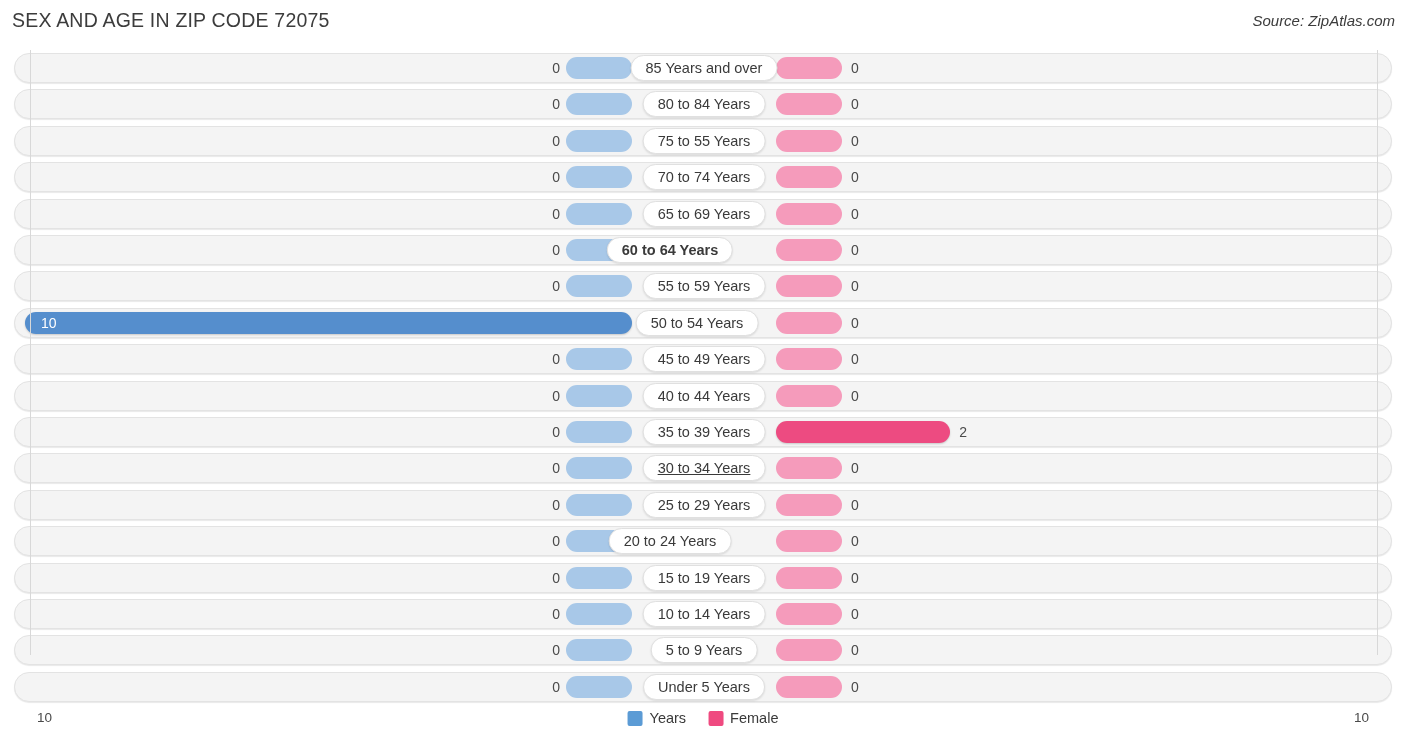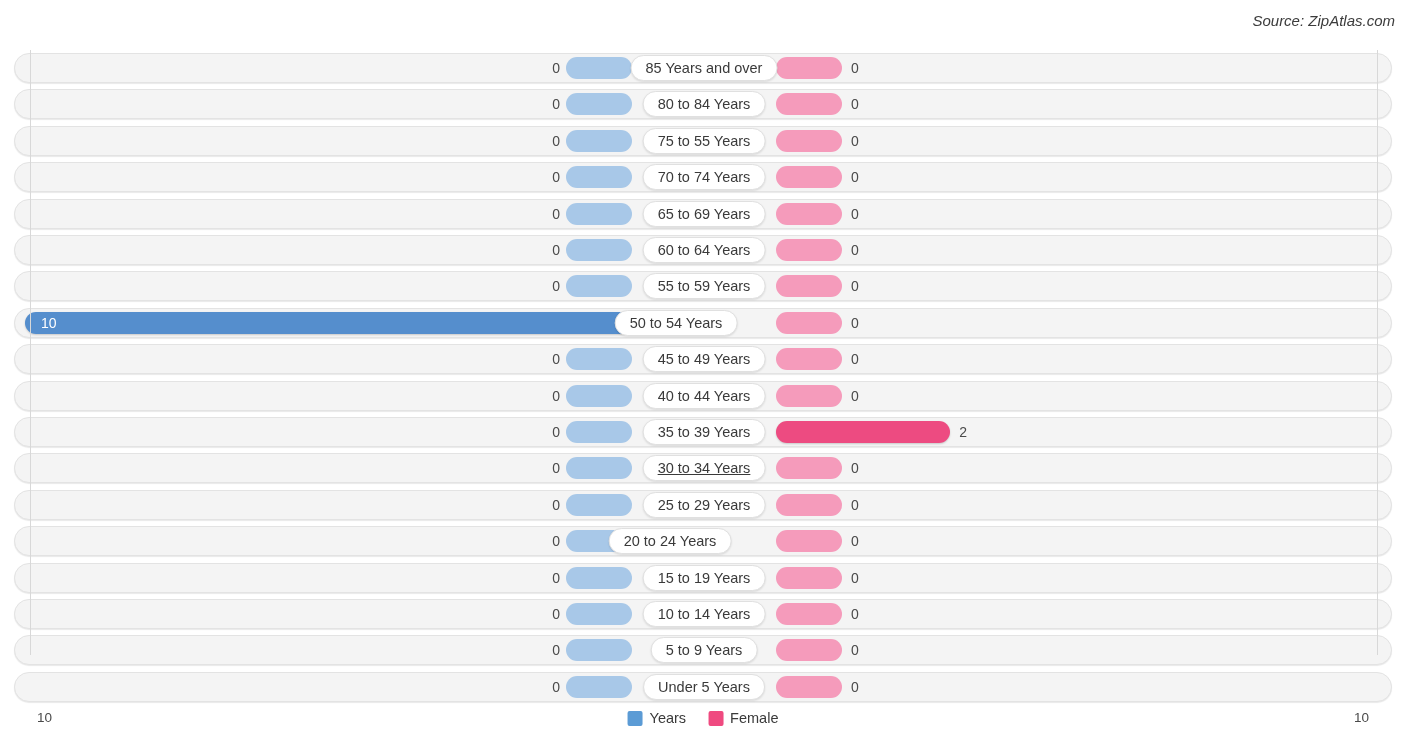--- a/index.html
+++ b/index.html
@@ -156,20 +156,21 @@
     width: 15px; height: 15px;
     border-radius: 2px;
     display: inline-block;
   }
 </style>
 </head>
 <body>
 
 <div id="page">
 
+  <div class="chart-title">SEX AND AGE IN ZIP CODE 72075</div>
 
   <div class="chart-source">Source: ZipAtlas.com</div>
 
   <div class="plot" id="plot">
     <div class="gridline left"></div>
     <div class="gridline right"></div>
 
   <div class="row" style="top: 3px;">
         <div class="row-inner">
           <div class="bar male" style="left: 551px; width: 66px;"></div>
@@ -214,39 +215,39 @@
           <div class="val female-val" style="left: 836px;">0</div>
           <div class="pill" style="left: 689px;">65 to 69 Years</div>
         </div>
       </div>
       <div class="row" style="top: 185px;">
         <div class="row-inner">
           <div class="bar male" style="left: 551px; width: 66px;"></div>
           <div class="bar female" style="left: 761px; width: 66px;"></div>
           <div class="val male-val" style="right: 833px; left: 521px; width: 24px;">0</div>
           <div class="val female-val" style="left: 836px;">0</div>
-          <div class="pill" style="left: 689px;">60 to 64 Years</div>
+          <div class="pill" style="left: 655px; font-weight: bold;">60 to 64 Years</div>
         </div>
       </div>
       <div class="row" style="top: 221.4px;">
         <div class="row-inner">
           <div class="bar male" style="left: 551px; width: 66px;"></div>
           <div class="bar female" style="left: 761px; width: 66px;"></div>
           <div class="val male-val" style="right: 833px; left: 521px; width: 24px;">0</div>
           <div class="val female-val" style="left: 836px;">0</div>
           <div class="pill" style="left: 689px;">55 to 59 Years</div>
         </div>
       </div>
       <div class="row" style="top: 257.8px;">
         <div class="row-inner">
           <div class="bar male hl" style="left: 10px; width: 607px;"></div>
           <div class="bar female" style="left: 761px; width: 66px;"></div>
           <div class="val male-val inside" style="left: 26px;">10</div>
           <div class="val female-val" style="left: 836px;">0</div>
-          <div class="pill" style="left: 661px;">50 to 54 Years</div>
+          <div class="pill" style="left: 682px;">50 to 54 Years</div>
         </div>
       </div>
       <div class="row" style="top: 294.2px;">
         <div class="row-inner">
           <div class="bar male" style="left: 551px; width: 66px;"></div>
           <div class="bar female" style="left: 761px; width: 66px;"></div>
           <div class="val male-val" style="right: 833px; left: 521px; width: 24px;">0</div>
           <div class="val female-val" style="left: 836px;">0</div>
           <div class="pill" style="left: 689px;">45 to 49 Years</div>
         </div>

